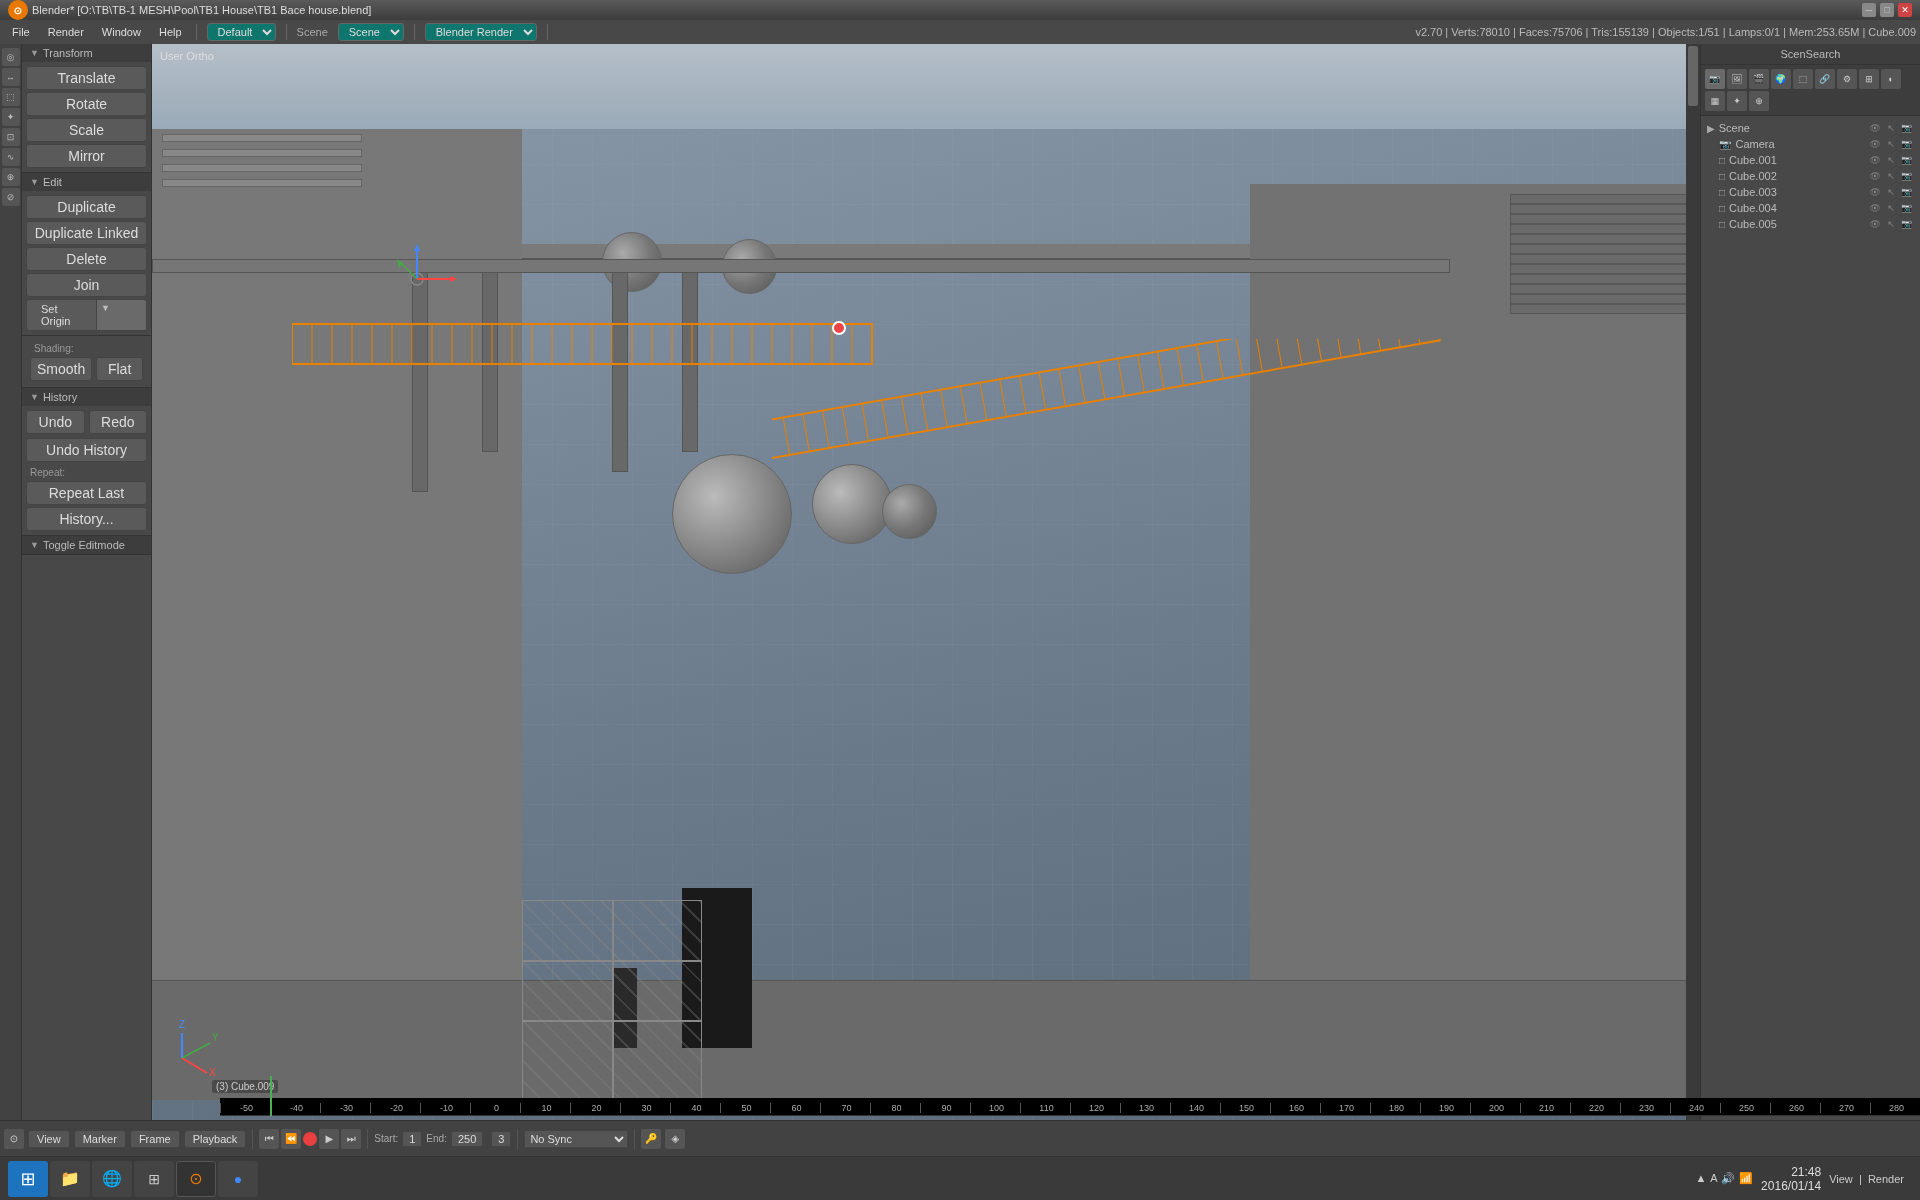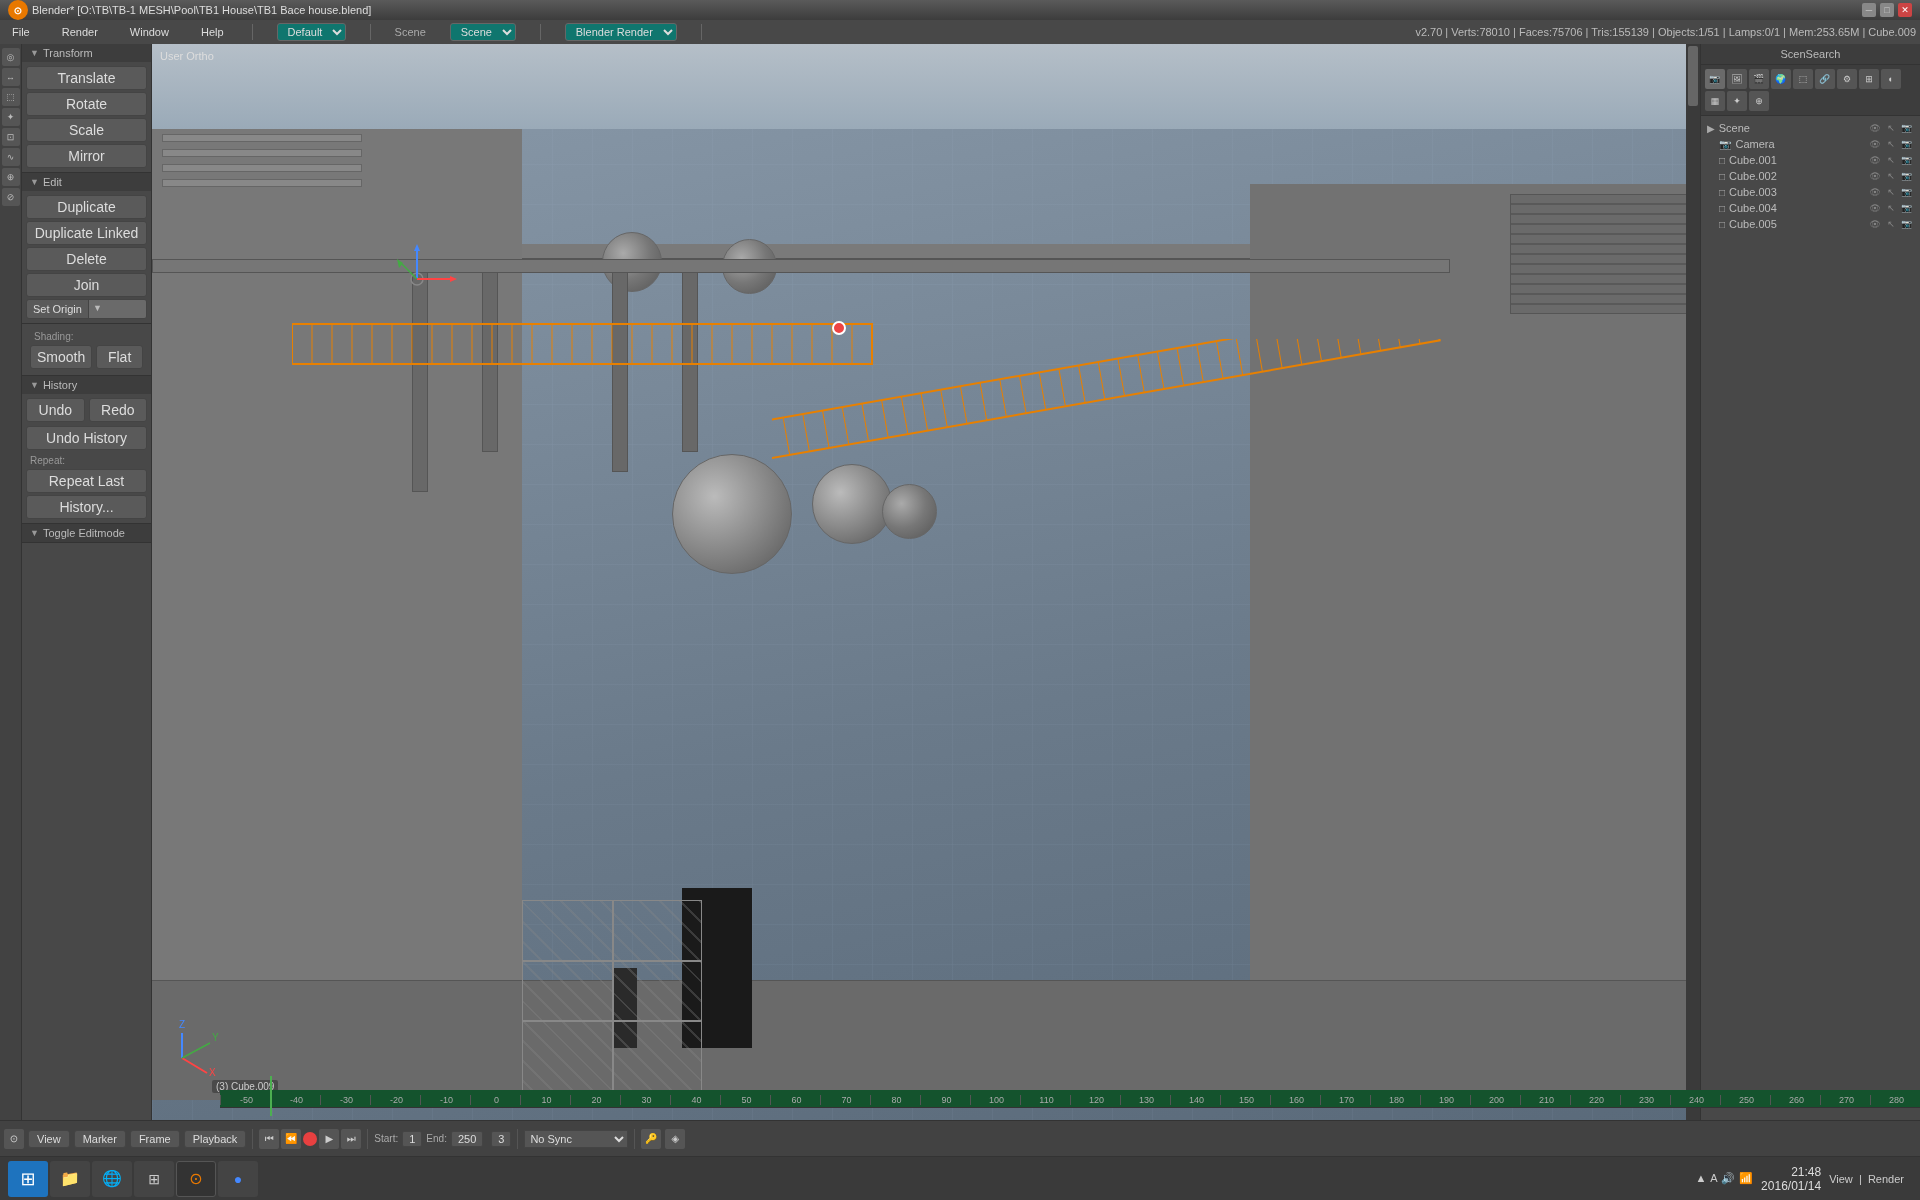--- a/index.html
+++ b/index.html
@@ -55,21 +55,21 @@
       width: 100%;
       height: 24px;
       background: #484848;
       display: flex;
       align-items: center;
       padding: 0 4px;
       position: absolute;
       top: 20px;
       left: 0;
       z-index: 100;
-      gap: 16px;
+      gap: 2px;
     }
     .menu-item {
       padding: 2px 8px;
       cursor: pointer;
       font-size: 11px;
       color: #ddd;
       border-radius: 3px;
     }
     .blender-logo {
       width: 20px;
@@ -204,20 +204,21 @@
       background: #5a5a5a;
       border: 1px solid #444;
       border-radius: 3px;
       overflow: hidden;
     }
     .panel-dropdown span {
       flex: 1;
       padding: 3px 6px;
       font-size: 11px;
       color: #ddd;
+      margin-left: 8px;
     }
     .panel-dropdown .dd-arrow {
       padding: 3px 4px;
       background: #6a6a6a;
       border-left: 1px solid #444;
       font-size: 9px;
       color: #bbb;
       cursor: pointer;
     }
 
@@ -500,25 +501,25 @@
       flex-direction: column;
     }
     .scrollbar-thumb {
       background: #666;
       height: 60px;
       margin: 2px;
       border-radius: 2px;
     }
     .timeline-ruler {
       position: absolute;
-      bottom: 92px;
+      bottom: 84px;
       left: 220px;
       right: 0;
       height: 18px;
-      background: #14532d;
+      background: #000000;
       border-bottom: 1px solid #333;
       display: flex;
       align-items: flex-end;
       padding: 0 0 2px 0;
       font-size: 9px;
       color: #aaa;
       gap: 0;
       overflow: hidden;
     }
     .ruler-mark {

